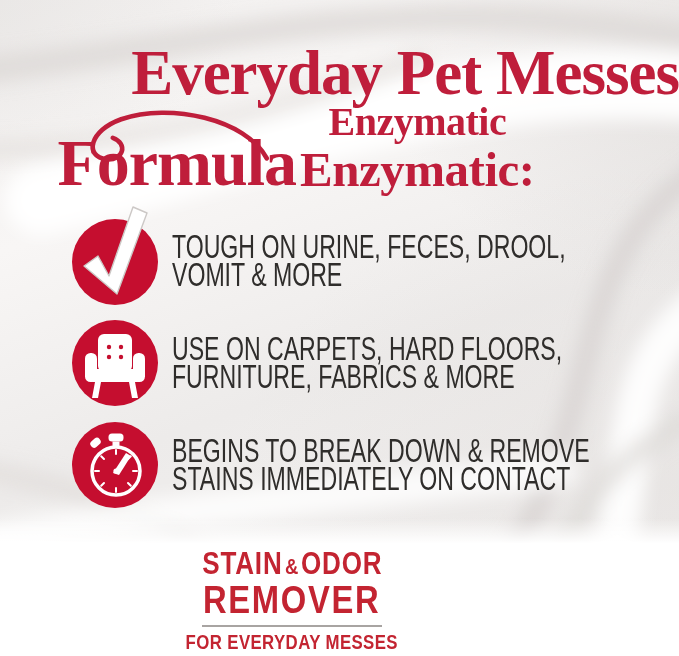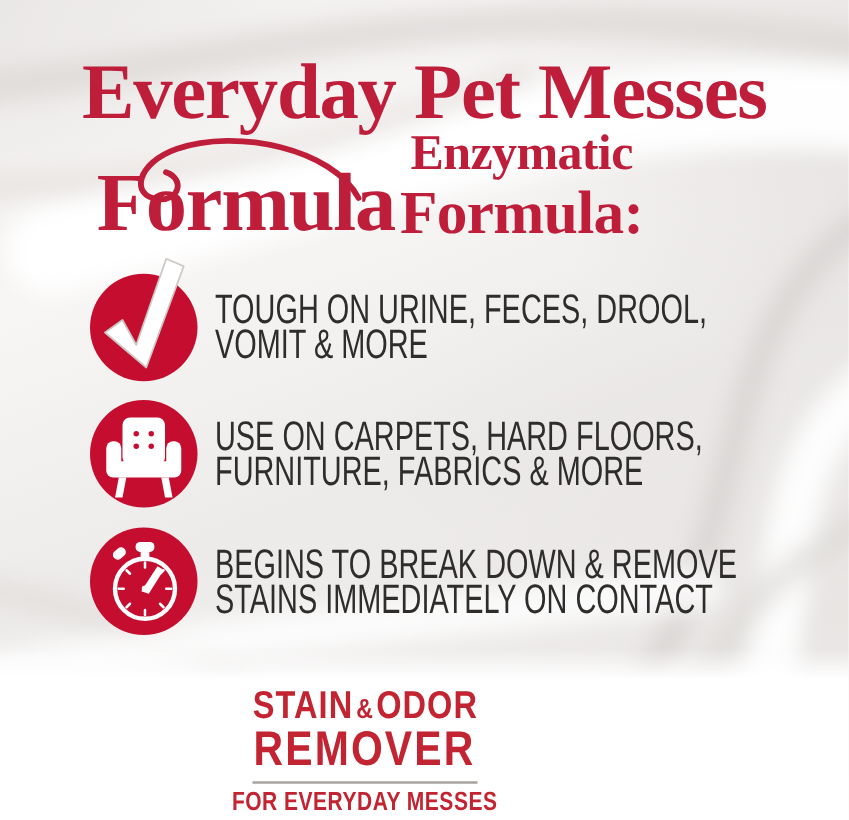--- a/index.html
+++ b/index.html
@@ -17,21 +17,21 @@
   .fabric{position:absolute;inset:0;pointer-events:none;}
   .bottom-white{
     position:absolute;left:0;right:0;top:518px;height:138px;
     background:linear-gradient(to bottom, rgba(255,255,255,0) 0px, #ffffff 26px);
     pointer-events:none;
   }
 
   
   .headline{
     position:absolute;top:40px;left:0;width:679px;
-    text-align:center;
+    text-align:right;
     font-family:"Liberation Serif",serif;font-weight:700;
     font-size:63px;line-height:66px;letter-spacing:-1px;
     color:#bf1e3b;white-space:nowrap;
   }
   .formula-row{
     position:absolute;top:102px;left:0;width:592px;
     display:flex;justify-content:center;align-items:flex-end;gap:4px;
     font-family:"Liberation Serif",serif;font-weight:700;color:#bf1e3b;
   }
   .formula-word{position:relative;font-size:66px;line-height:1;letter-spacing:-1px;}
@@ -104,21 +104,21 @@
 
   <div class="formula-row">
     <span class="formula-word">
       <svg class="swash" viewBox="0 0 240 60">
         <path d="M228,54 C206,12 124,-6 72,12 C38,24 32,52 56,55 C74,57 80,38 63,32" fill="none" stroke="#bf1e3b" stroke-width="5" stroke-linecap="round"></path>
       </svg>
       <span>Formula</span>
     </span>
     <span class="enz-col">
       <span class="enzymatic">Enzymatic</span>
-      <span class="benefits-word">Formula:</span>
+      <span class="benefits-word">Enzymatic:</span>
     </span>
   </div>
 
   <div class="benefit r1">
     <span class="badge">
       <svg width="88" height="88" viewBox="0 0 88 88">
         <circle cx="44" cy="45" r="43" fill="#c50e2f"></circle>
         <polygon points="13,49 27,39 38,59 62,-10 76,-4 46,77" fill="#ffffff" stroke="#ccc8c6" stroke-width="1.4" stroke-linejoin="round"></polygon>
       </svg>
     </span>

